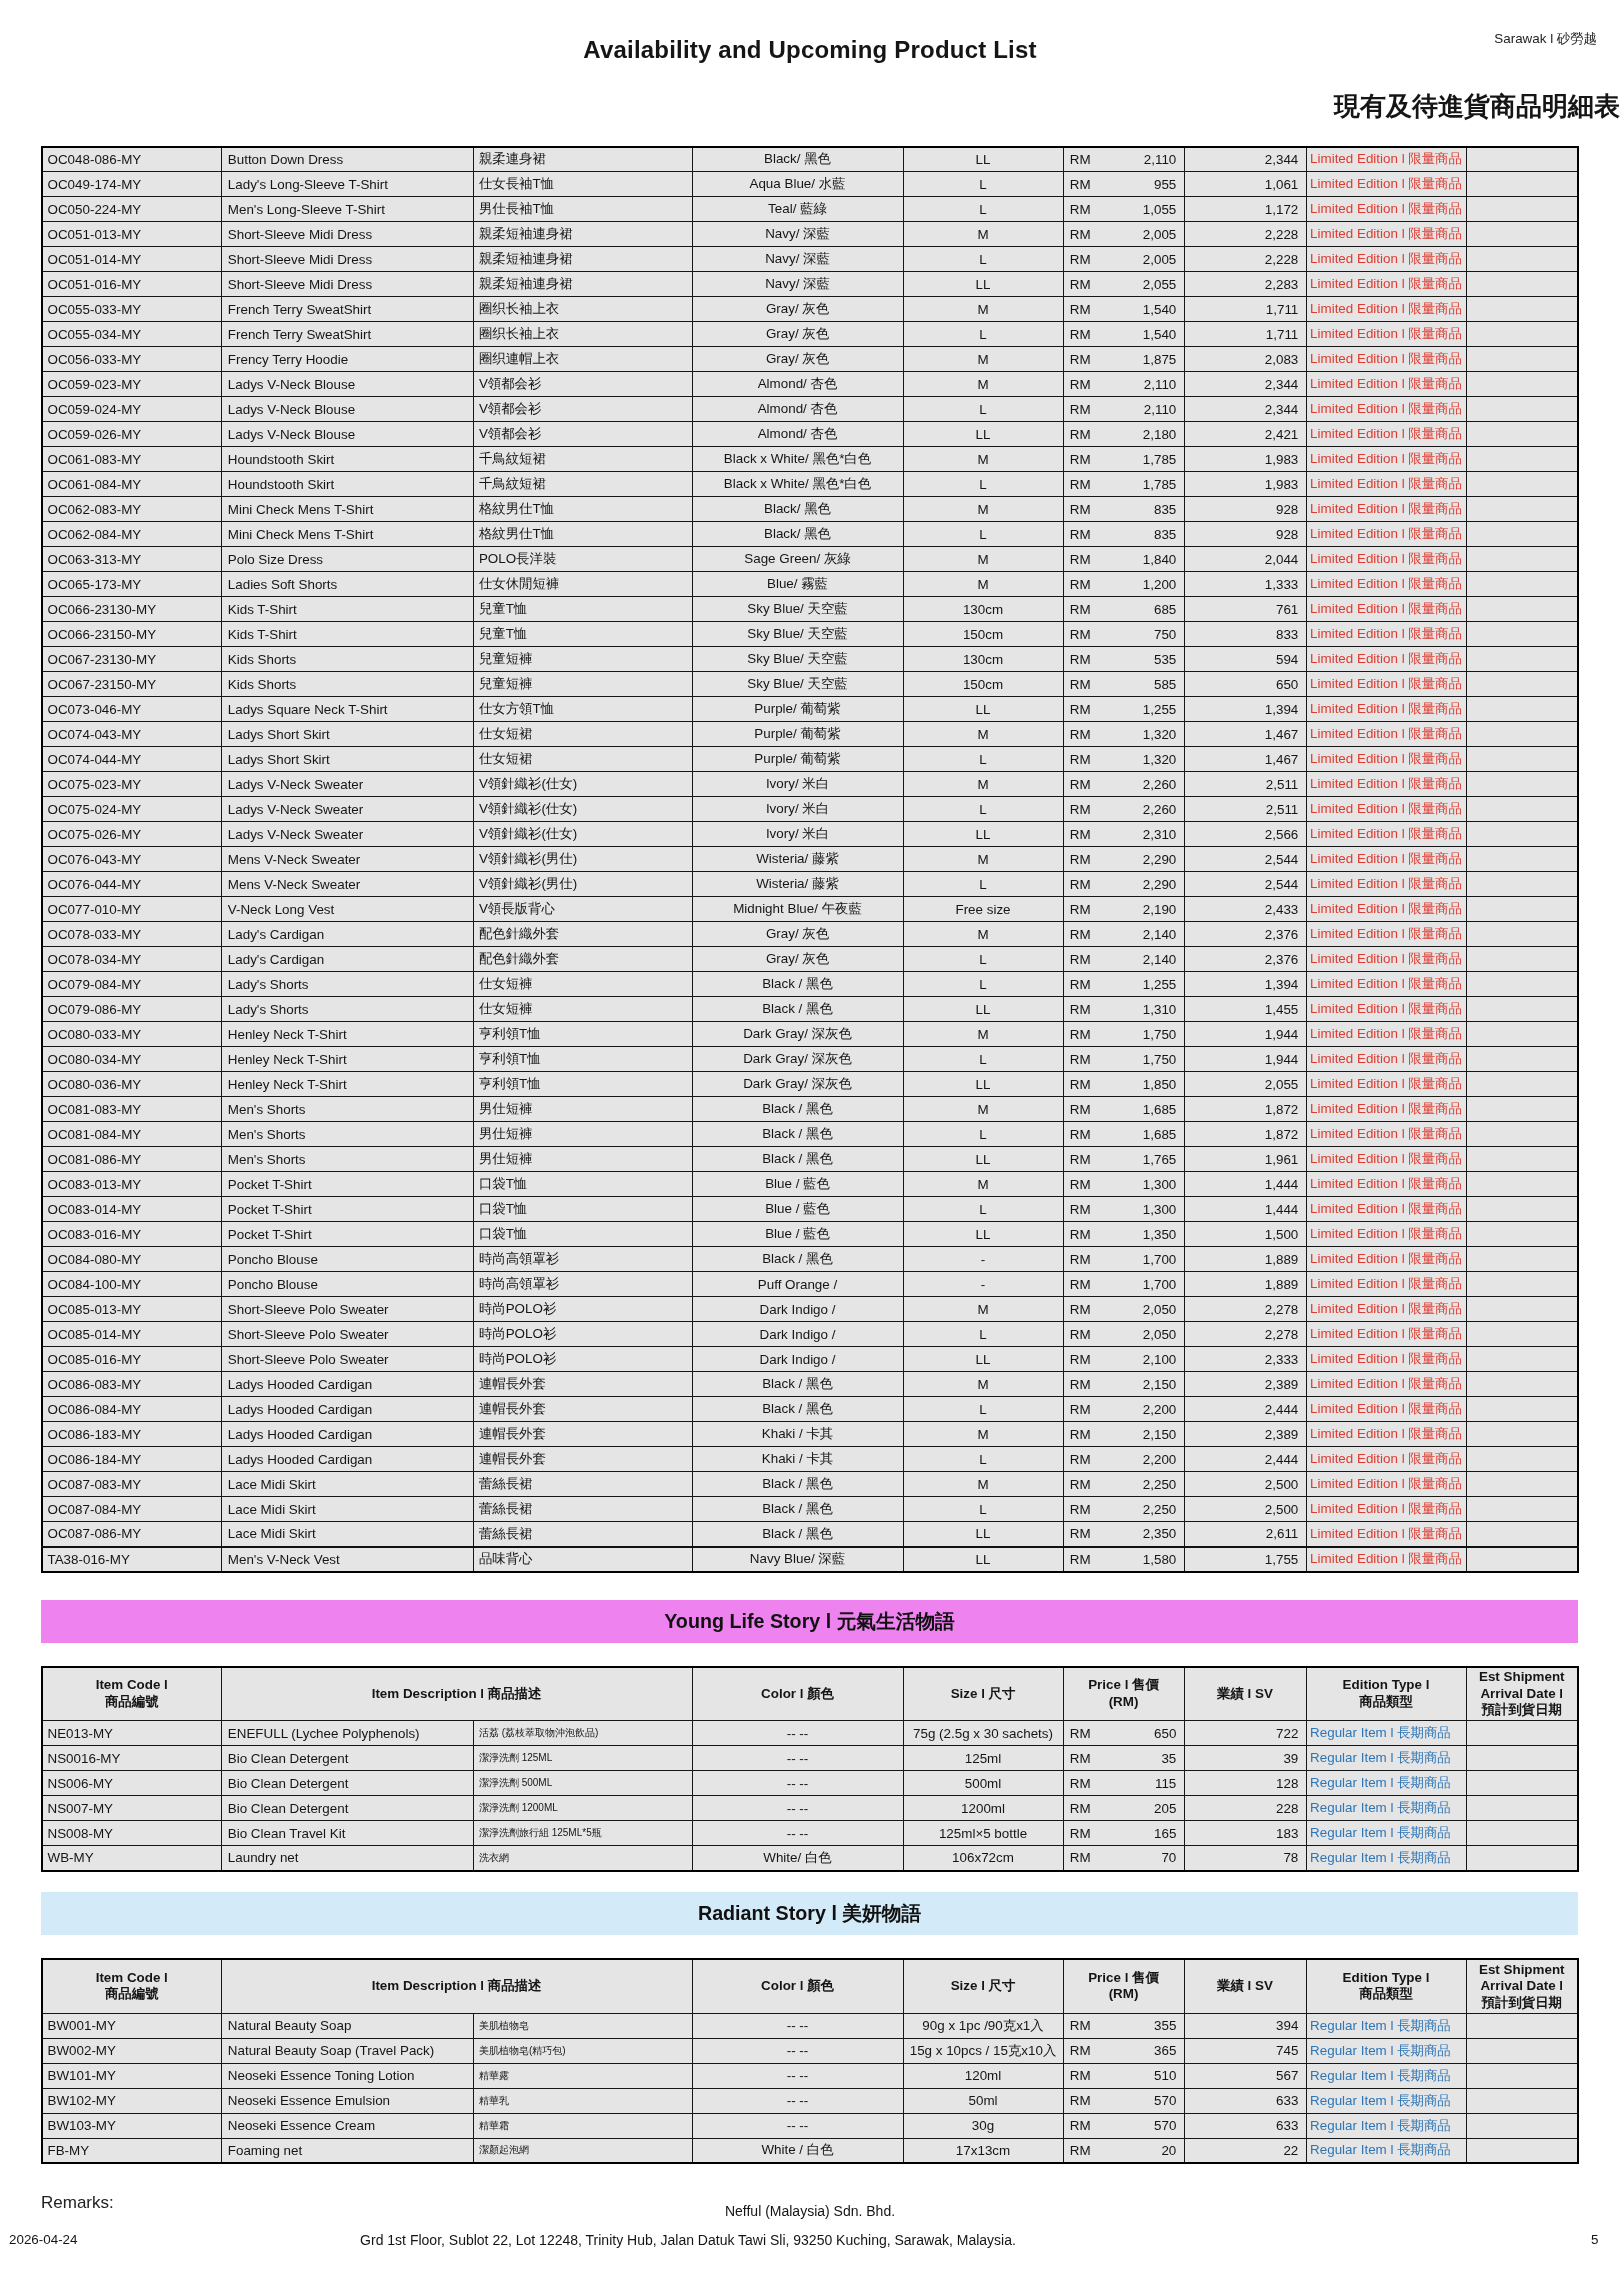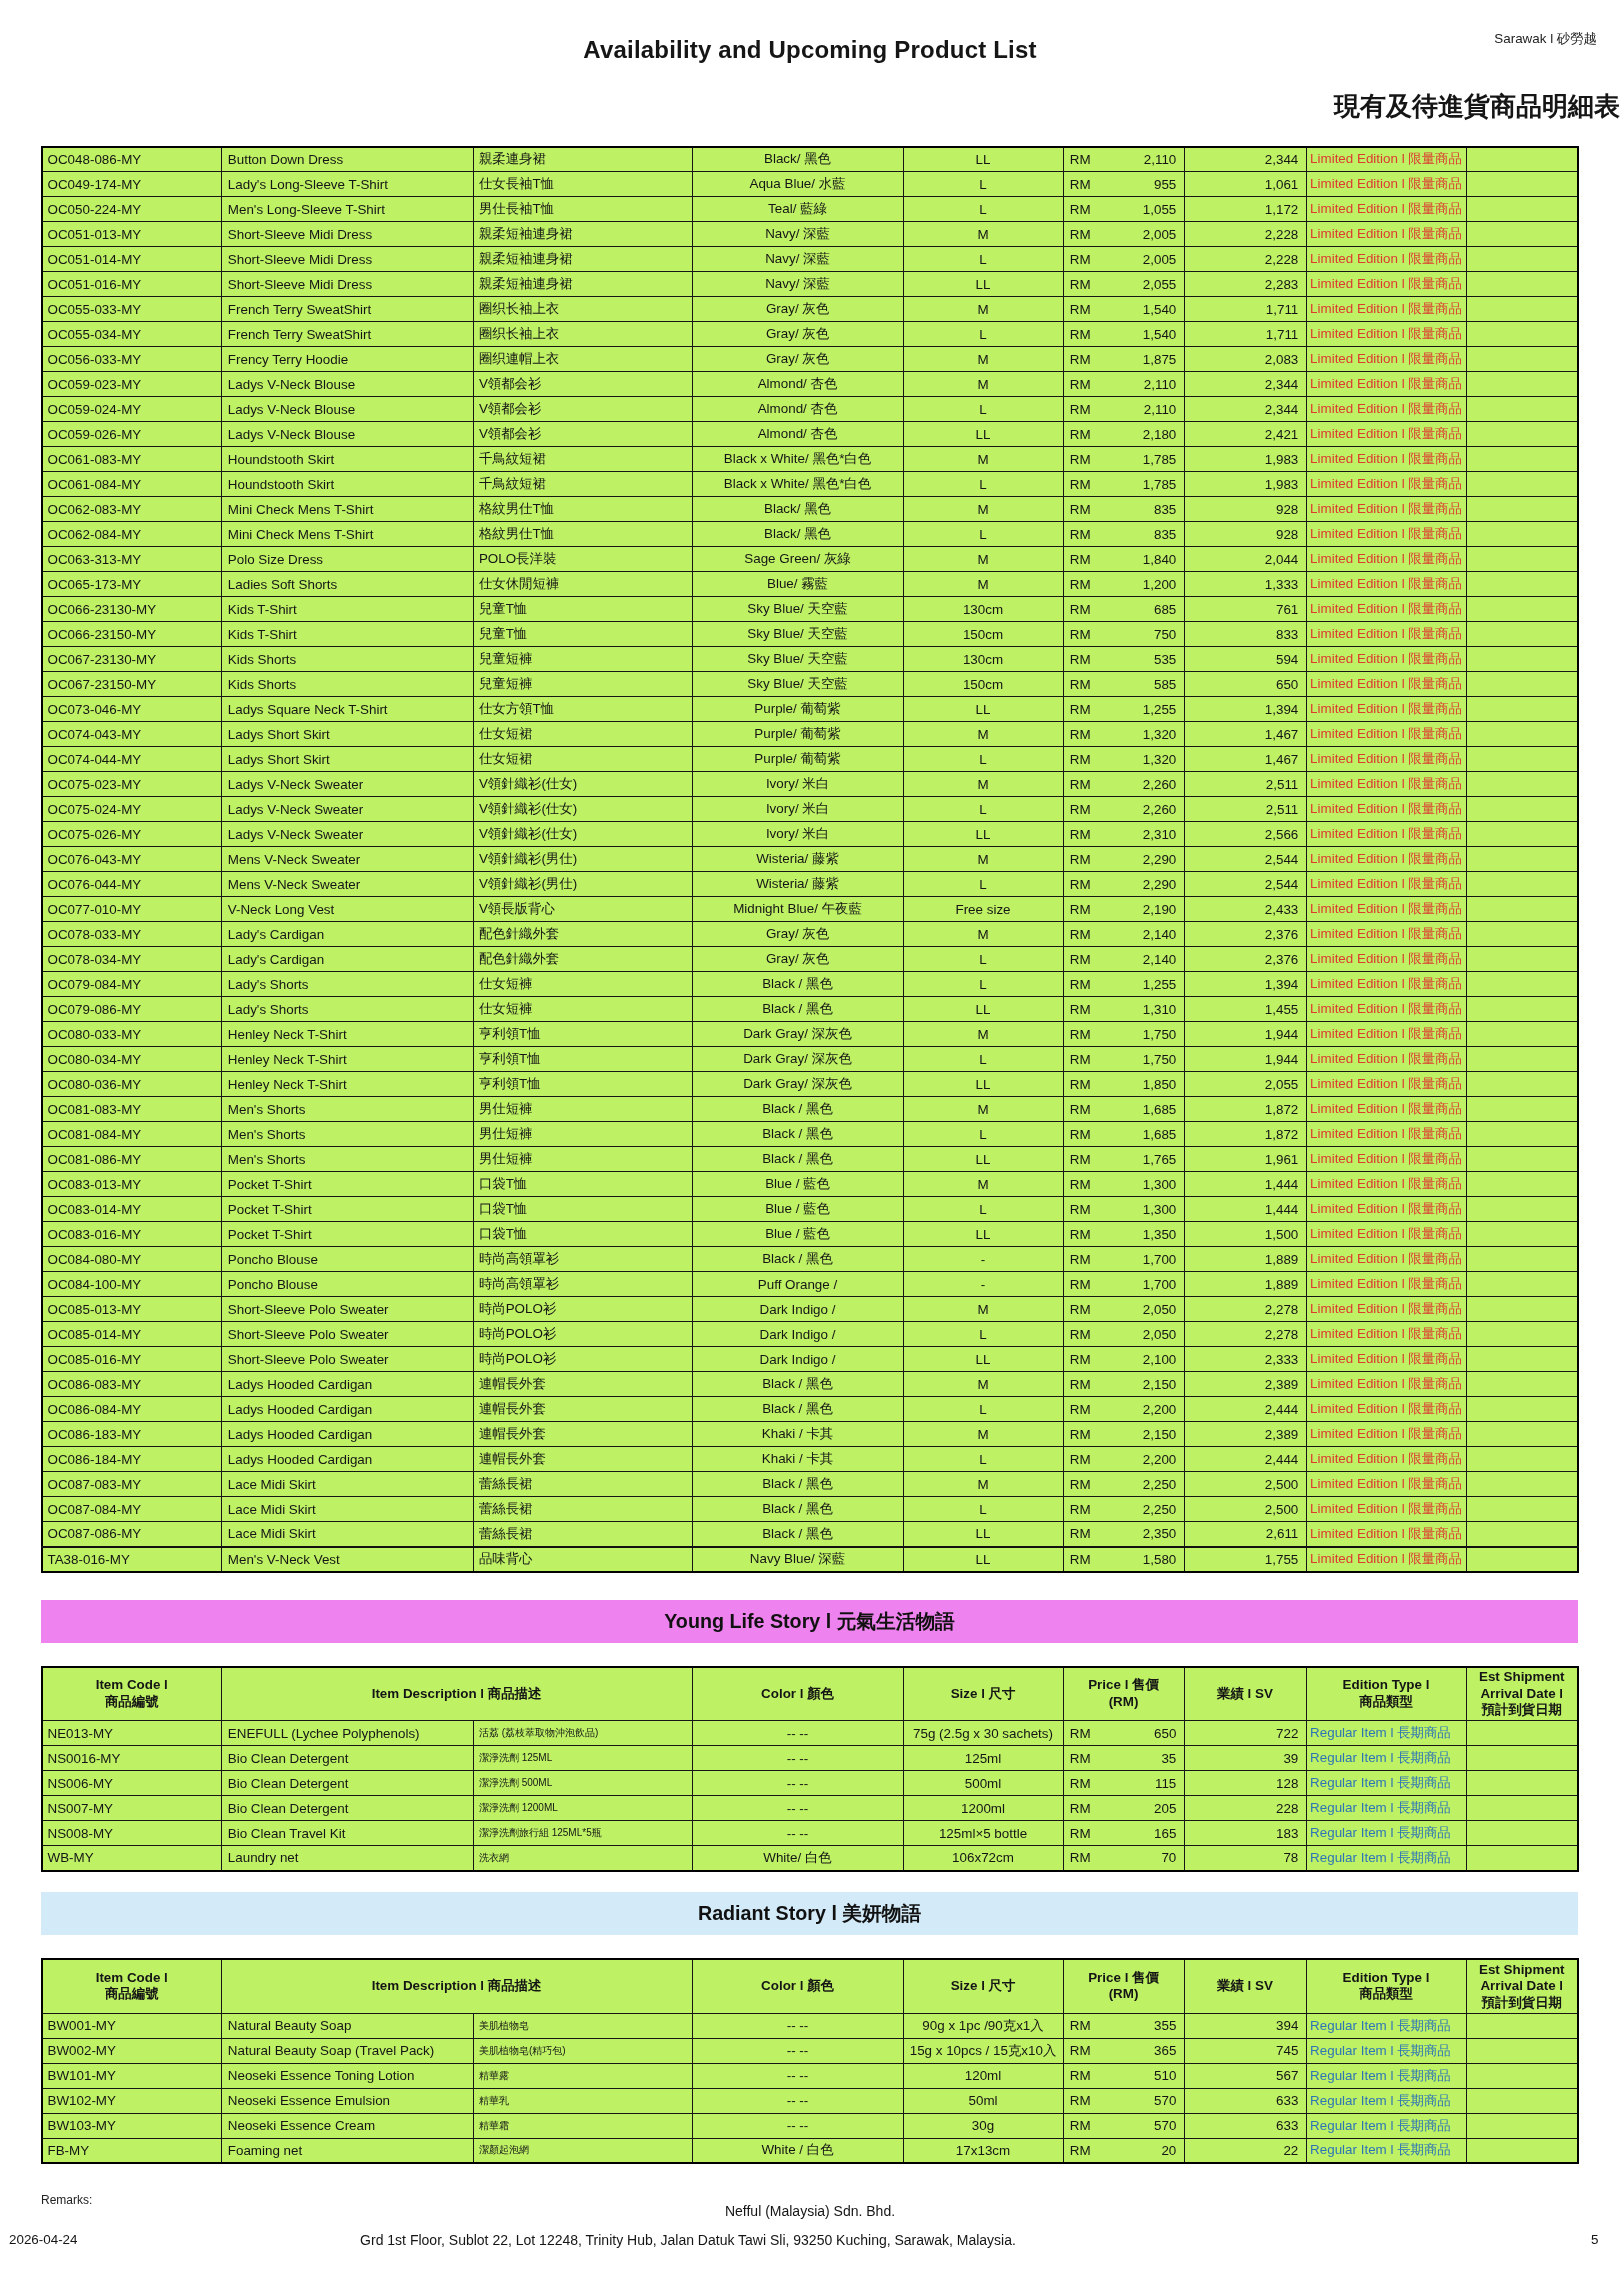--- a/index.html
+++ b/index.html
@@ -6,21 +6,21 @@
   body {
     width:1620px; height:2293px; background:#ffffff; position:relative;
     font-family:"Liberation Sans","DejaVu Sans",sans-serif; color:#151515;
     overflow:hidden;
   }
   .region-label { position:absolute; top:30px; right:23px; font-size:13.4px; color:#222; }
   .page-title { text-align:center; padding-top:36px; font-size:24px; font-weight:bold; letter-spacing:0.2px; }
   .page-subtitle { text-align:right; margin-top:25px; font-size:26px; font-weight:bold; }
   .content { width:1537px; margin-left:41px; }
 
-  table { border-collapse:collapse; table-layout:fixed; width:1537px; background:#bef264; }
+  table { border-collapse:collapse; table-layout:fixed; width:1537px; background:#e5e5e5; }
   td, th { border:1.8px solid #161616; overflow:hidden; white-space:nowrap; vertical-align:middle; padding:0; }
   .main-table, .sec-table { border:2.7px solid #000; }
   .main-table { margin-top:21.5px; }
   .main-table tr { height:25px; }
   .main-table td { font-size:13.4px; }
   .main-table tr:last-child td { border-top:2.7px solid #111; }
 
   .c-code { padding-left:4.5px; }
   .c-desc { padding-left:6.3px; }
   .c-zh   { padding-left:5.4px; font-size:13px; }
@@ -34,21 +34,21 @@
   .banner { height:43px; line-height:43px; text-align:center; font-size:19.7px; font-weight:bold; margin-top:27px; color:#111; }
   .banner.second { margin-top:20.6px; }
 
   .sec-table { margin-top:23px; }
   .sec-table tr.hdr { height:54px; }
   .sec-table th { font-size:13.4px; font-weight:bold; white-space:pre-line; line-height:1.22; }
   .sec-table tr.data-row { height:25px; }
   .sec-table td { font-size:13.4px; }
   .sec-table .c-zh { font-size:10px; }
 
-  .remarks { margin-top:29px; font-size:12px; color:#222; }
+  .remarks { margin-top:29px; font-size:17px; color:#222; }
 
   .footer-company { position:absolute; top:2203px; left:0; width:1620px; text-align:center; font-size:14px; }
   .footer-address { position:absolute; top:2232px; left:0; width:1376px; text-align:center; font-size:14px; }
   .footer-date { position:absolute; top:2232px; left:9px; font-size:13.4px; }
   .footer-page { position:absolute; top:2232px; right:21.5px; font-size:13.4px; }
 </style>
 </head>
 <body>
 
 <div class="region-label">Sarawak l 砂勞越</div>

